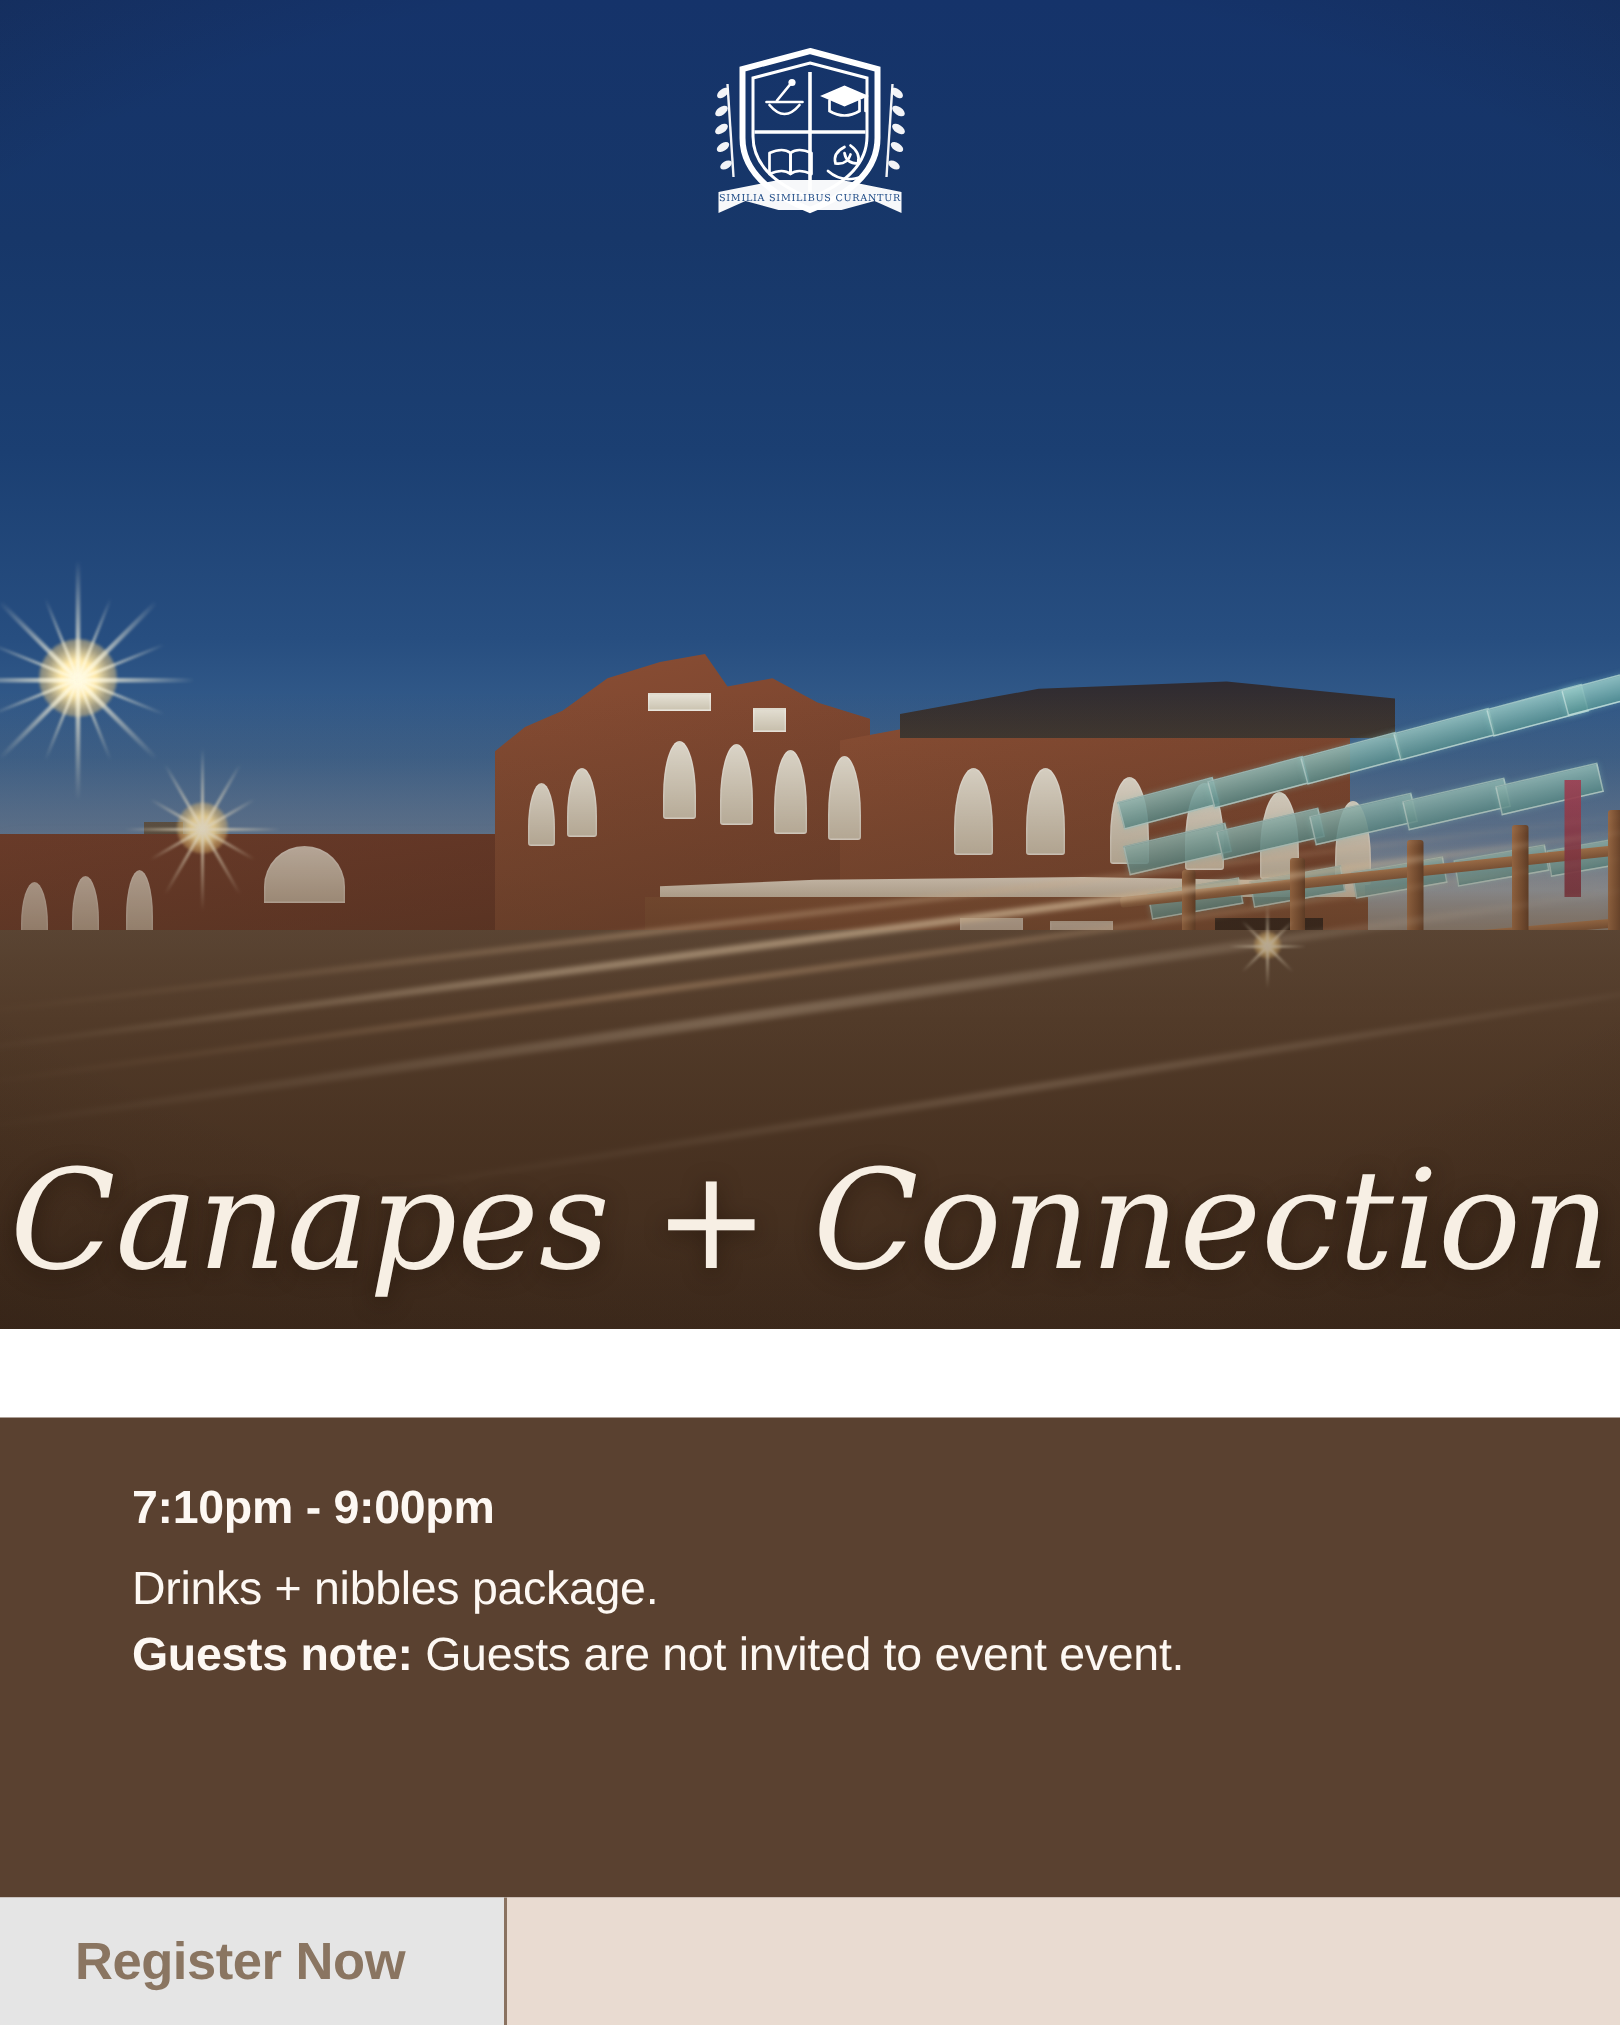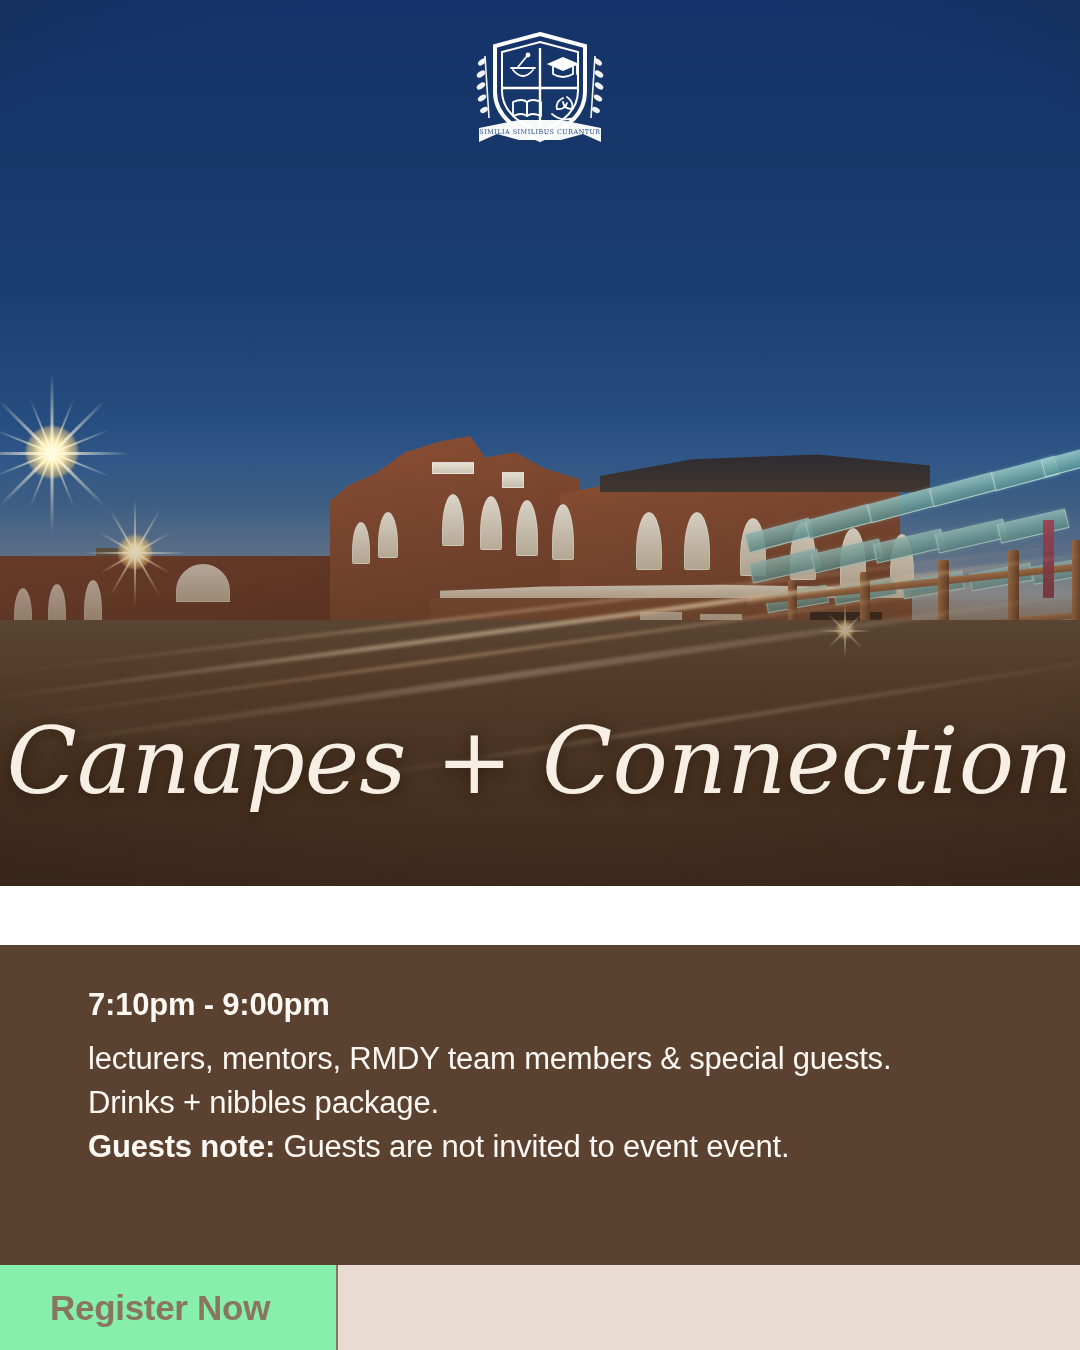--- a/index.html
+++ b/index.html
@@ -85,21 +85,21 @@
     font-size:96px; line-height:1; letter-spacing:7px; color:#fff; font-weight:400;
   }
   .logo-sub {
     margin-top:12px; font-family:"DejaVu Serif", serif; font-style:italic;
     font-size:26px; letter-spacing:3px; color:#fff; font-weight:400; opacity:0.97;
   }
   .crest { margin:18px auto 0; width:166px; height:140px; }
 
   
   .title {
-    position:absolute; left:0; top:716px; width:1080px; text-align:center; z-index:6;
+    position:absolute; left:0; top:768px; width:1080px; text-align:center; z-index:6;
     font-family:"DejaVu Serif", serif; font-style:italic; font-weight:400;
     font-size:92px; line-height:1; color:#f7efe4;
     text-shadow:0 3px 14px rgba(30,16,8,0.55);
   }
 
   
   .band {
     position:absolute; left:0; top:885px; width:1080px; height:60px; z-index:6;
     background:#ece2da; display:flex; align-items:center; justify-content:center;
   }
@@ -113,21 +113,21 @@
     position:absolute; left:0; top:945px; width:1080px; height:320px; z-index:6;
     background:#5a4130; padding:42px 60px 0 88px; color:#fdf8f3;
   }
   .b-time { font-size:31px; font-weight:bold; letter-spacing:-0.2px; margin-bottom:14px; }
   .b-line { font-size:31px; font-weight:400; letter-spacing:-0.2px; line-height:1.42; }
   .b-line b { font-weight:bold; }
 
   
   .footer { position:absolute; left:0; top:1265px; width:1080px; height:85px; z-index:6; display:flex; }
   .cta {
-    width:338px; height:85px; background:#86efac;
+    width:338px; height:85px; background:#e5e5e5;
     display:flex; align-items:center; padding-left:50px;
     border-right:2px solid #8a7260;
   }
   .cta span { font-size:35px; font-weight:bold; color:#8a7561; letter-spacing:-0.3px; }
   .foot-fill { flex:1; height:85px; background:#e9dbd1; }
 </style>
 </head>
 <body>
 
 <div class="poster">
@@ -344,21 +344,20 @@
       <path d="M22 110 L62 102 L104 102 L144 110 L144 124 L126 116 L104 122 L62 122 L40 116 L22 124 Z" fill="#fff" opacity="0.97"></path>
       <text x="83" y="116" text-anchor="middle" font-family="DejaVu Serif, serif" font-size="6.4" letter-spacing="0.5" fill="#1d4a86">SIMILIA SIMILIBUS CURANTUR</text>
     </svg>
   </div>
 
   <div class="title">Canapes + Connection</div>
 
 
   <div class="body-panel">
     <div class="b-time">7:10pm - 9:00pm</div>
-    <div class="b-line">lecturers, mentors, RMDY team members &amp; special guests.</div>
     <div class="b-line">Drinks + nibbles package.</div>
     <div class="b-line">
       <b>Guests note:</b>
       <span>Guests are not invited to event event.</span>
     </div>
   </div>
 
   <div class="footer">
     <div class="cta">
       <span>Register Now</span>

